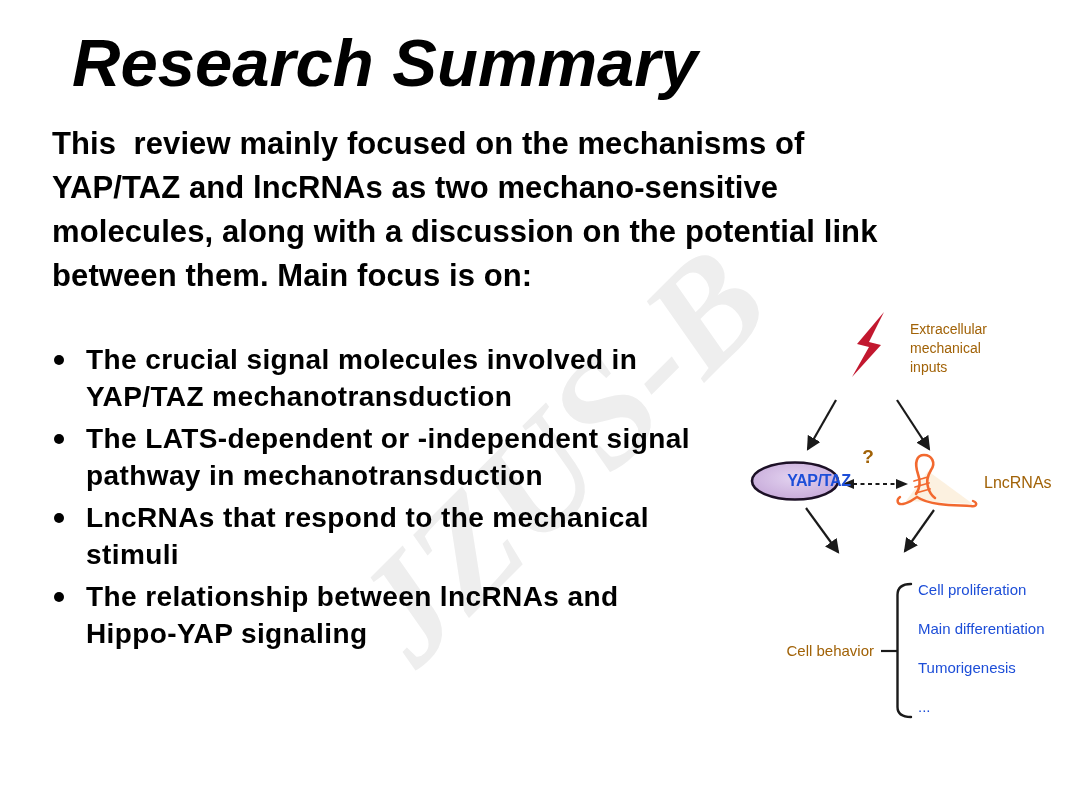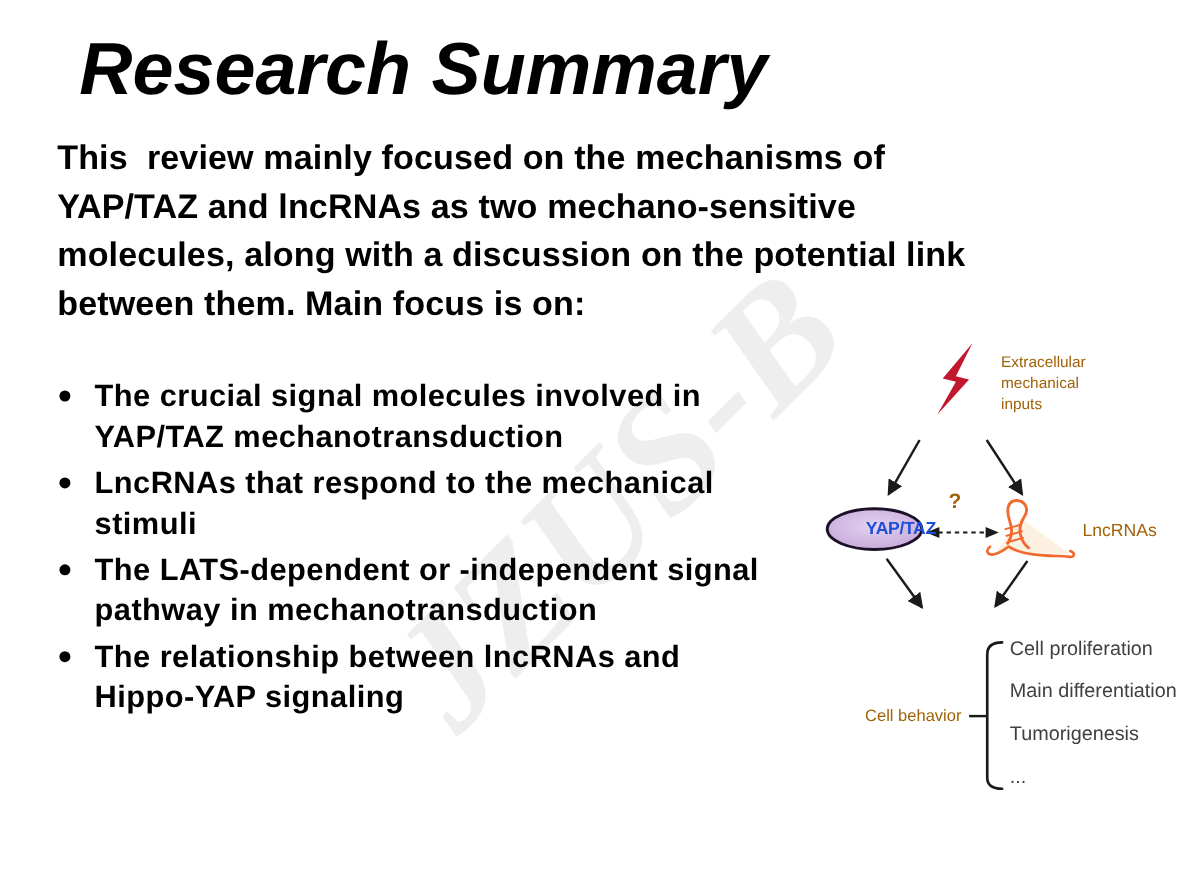--- a/index.html
+++ b/index.html
@@ -61,21 +61,21 @@
   .dlabel{position:absolute;font-size:14px;line-height:19px;color:#a16207;white-space:pre-wrap;}
   .lbl-inputs{left:910px;top:320px;}
   .lbl-yaptaz{
     left:776px;top:471px;width:86px;text-align:center;
     font-size:16px;font-weight:bold;letter-spacing:-0.3px;color:#1d4ed8;line-height:20px;
   }
   .lbl-question{left:856px;top:446px;width:24px;text-align:center;font-size:19px;font-weight:bold;line-height:22px;}
   .lbl-lncrnas{left:984px;top:473px;font-size:16px;line-height:20px;}
   .lbl-cellbehavior{left:740px;top:641px;width:134px;text-align:right;font-size:15px;line-height:20px;}
   .outcomes{position:absolute;left:918px;top:570px;margin:0;padding:0;list-style:none;}
-  .outcomes div{height:39px;line-height:39px;font-size:18px;color:#404040;white-space:nowrap;}
+  .outcomes div{height:39px;line-height:39px;font-size:15px;color:#1d4ed8;white-space:nowrap;}
   svg{display:block;}
 </style>
 </head>
 <body>
 
 <div class="slide">
 
   <div class="watermark">JZUS-B</div>
 
   <div class="content">
@@ -83,24 +83,24 @@
     <h1 class="title">Research Summary</h1>
 
     <p class="intro">This  review mainly focused on the mechanisms of
 YAP/TAZ and lncRNAs as two mechano-sensitive
 molecules, along with a discussion on the potential link
 between them. Main focus is on:</p>
 
     <ul class="bullets">
       <li>The crucial signal molecules involved in
 YAP/TAZ mechanotransduction</li>
+      <li>The LATS-dependent or -independent signal
+pathway in mechanotransduction</li>
       <li>LncRNAs that respond to the mechanical
 stimuli</li>
-      <li>The LATS-dependent or -independent signal
-pathway in mechanotransduction</li>
       <li>The relationship between lncRNAs and
 Hippo-YAP signaling</li>
     </ul>
 
     <div class="diagram">
 
       <svg width="1080" height="810" viewBox="0 0 1080 810">
         <defs>
           <marker id="ah" viewBox="0 0 10 10" refX="8.5" refY="5" markerWidth="6.5" markerHeight="6.5" orient="auto-start-reverse">
             <path d="M0,0 L10,5 L0,10 z" fill="#1a1a1a"></path>

